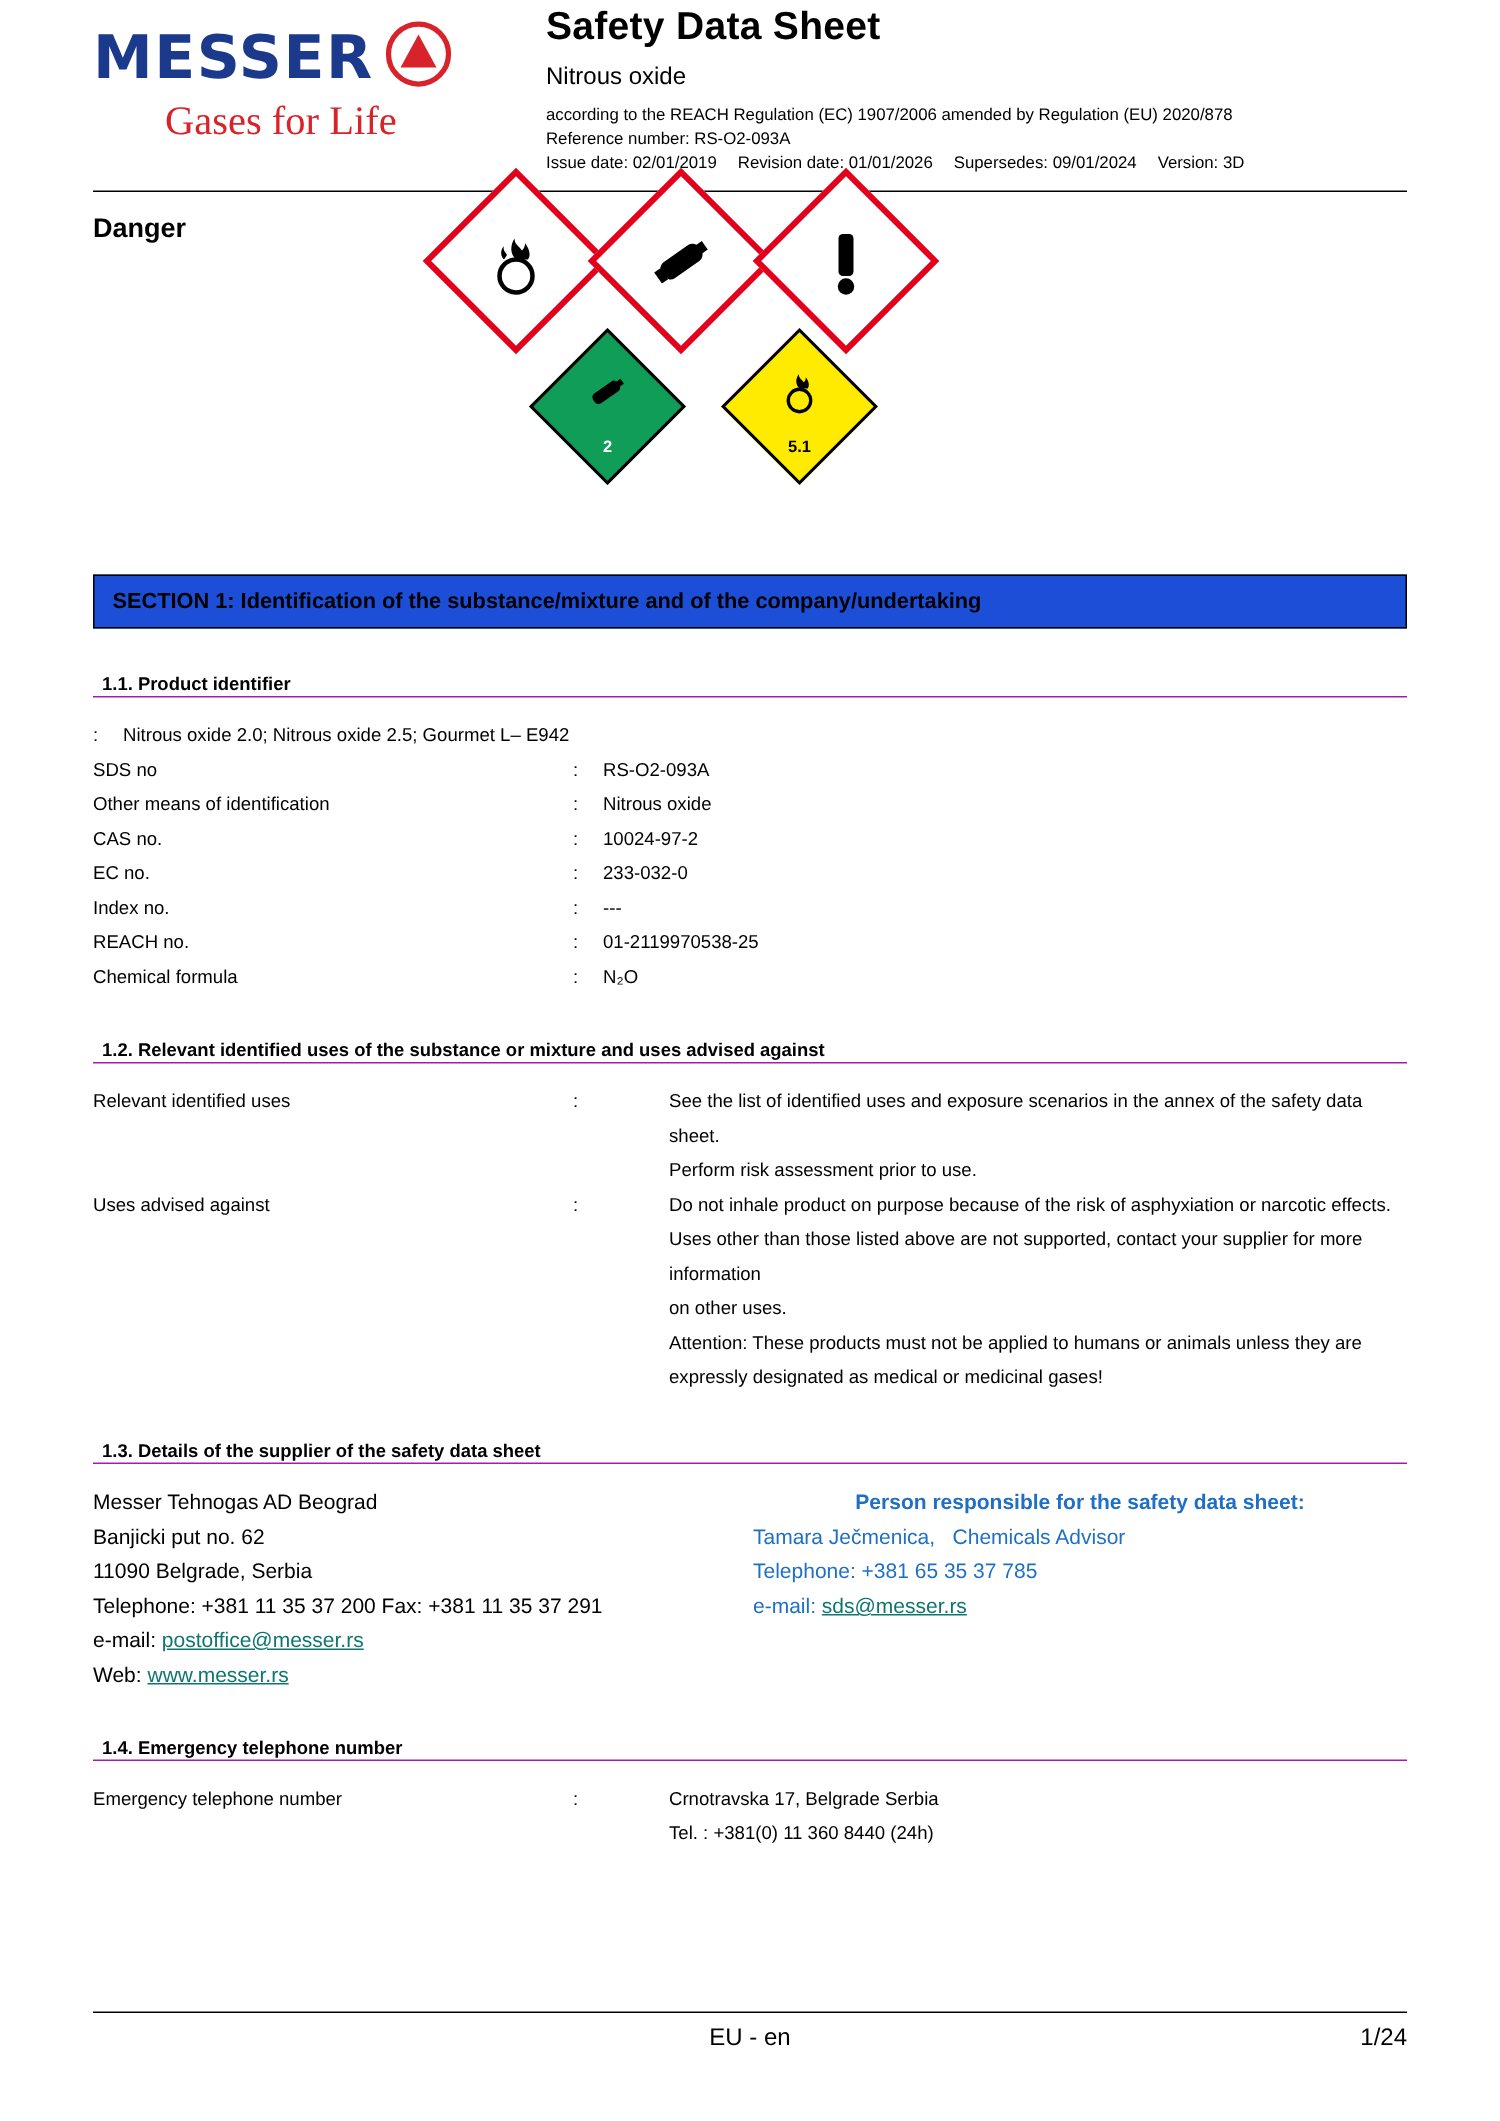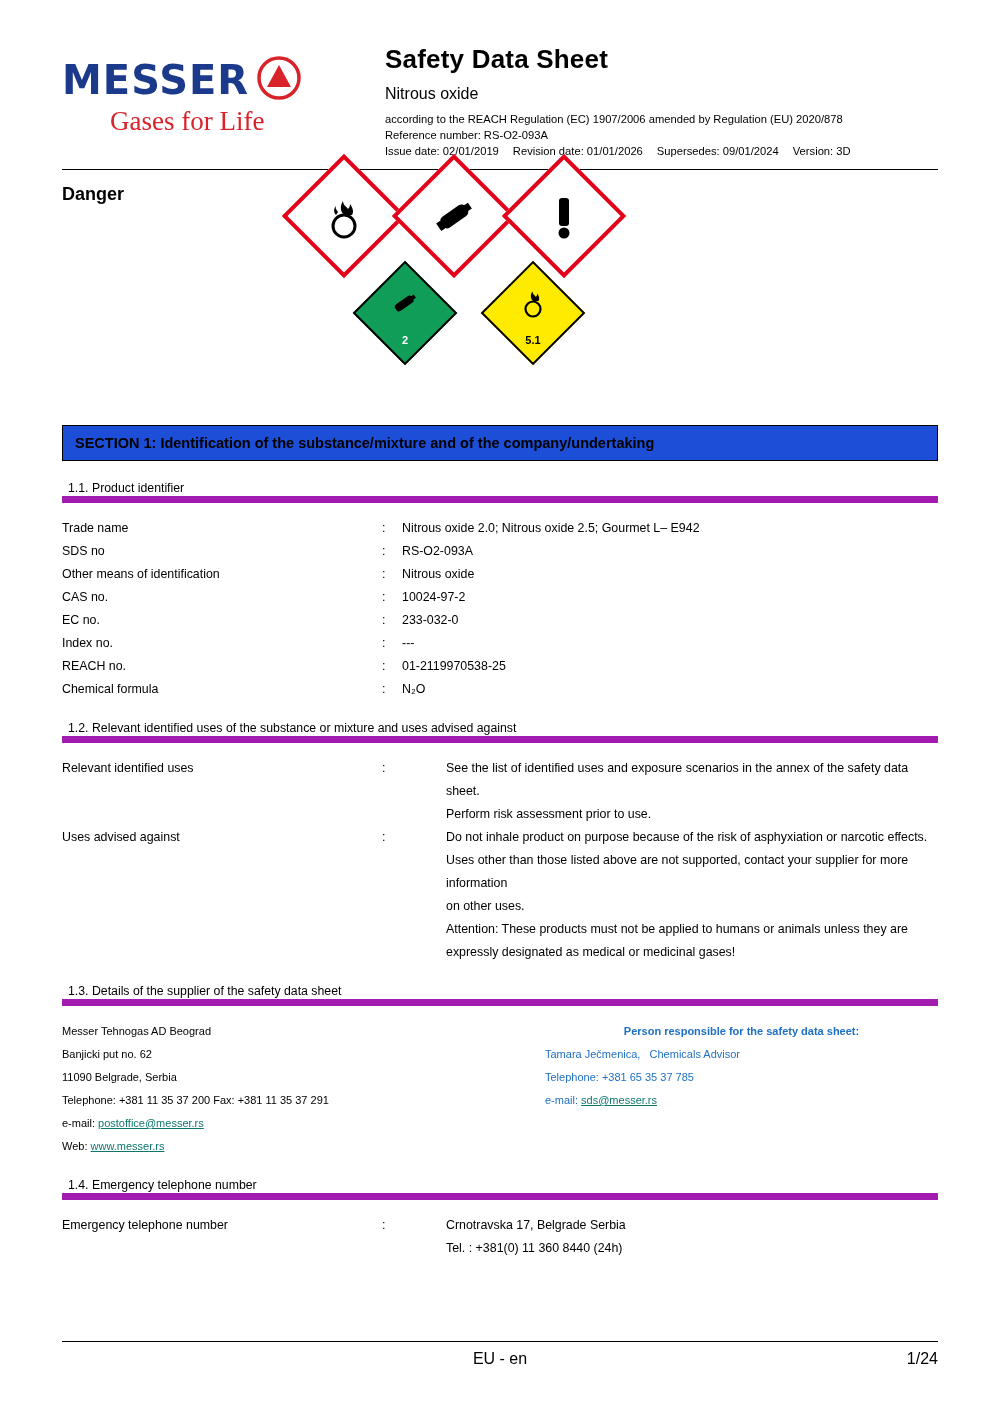--- a/index.html
+++ b/index.html
@@ -18,22 +18,20 @@
     margin: 0 auto;
     background: #fff;
     box-sizing: border-box;
     padding: 0 62px;
   }
 
   
   .header {
     display: flex;
     align-items: flex-start;
-    padding-top: 42px;
-    gap: 21px;
   }
   .logo-block {
     width: 240px;
     flex: 0 0 240px;
     padding-top: 14px;
   }
   .logo-row {
     display: flex;
     align-items: center;
   }
@@ -167,45 +165,44 @@
     border: 1px solid #000;
     background: #1d4ed8;
     padding: 9px 12px;
     font-size: 14.5px;
     font-weight: bold;
     margin-top: 50px;
   }
 
   .subsec {
     font-size: 12.3px;
-    font-weight: normal;
-    border-bottom: 7px solid #a21caf;
+    font-weight: bold;
+    border-bottom: 1px solid #a21caf;
     display: block;
     padding: 0 0 1px 6px;
-    margin: 20px 0 14px 0;
+    margin: 30px 0 14px 0;
   }
 
   
   .fields { font-size: 12.4px; line-height: 23px; }
   .frow {
     display: flex;
     align-items: flex-start;
     margin-bottom: 0;
   }
   .fname { width: 320px; flex: 0 0 320px; }
   .fcolon { width: 20px; flex: 0 0 20px; }
   .fval { flex: 1 1 auto; }
   .fval div { line-height: 23px; margin-left: 44px; }
 
   
   .supplier {
     display: flex;
-    font-size: 11px;
+    font-size: 14px;
     line-height: 23px;
-    gap: 43px;
   }
   .sup-left { width: 440px; flex: 0 0 440px; }
   .sup-right { flex: 1 1 auto; color: #1f6fc4; }
   .sup-right .bold { font-weight: bold; text-align: center; }
   a.link { color: #0f766e; text-decoration: underline; }
 
   
   .footer {
     position: absolute;
     left: 62px;
@@ -330,21 +327,20 @@
       </div>
     </div>
   </div>
 
   <div class="section-bar">SECTION 1: Identification of the substance/mixture and of the company/undertaking</div>
 
   <span class="subsec">1.1. Product identifier</span>
 
   <div class="fields">
     <div class="frow">
-      <div class="fname">Trade name</div>
       <div class="fcolon">:</div>
       <div class="fval">Nitrous oxide 2.0; Nitrous oxide 2.5; Gourmet L– E942</div>
     </div>
     <div class="frow">
       <div class="fname">SDS no</div>
       <div class="fcolon">:</div>
       <div class="fval">RS-O2-093A</div>
     </div>
     <div class="frow">
       <div class="fname">Other means of identification</div>

